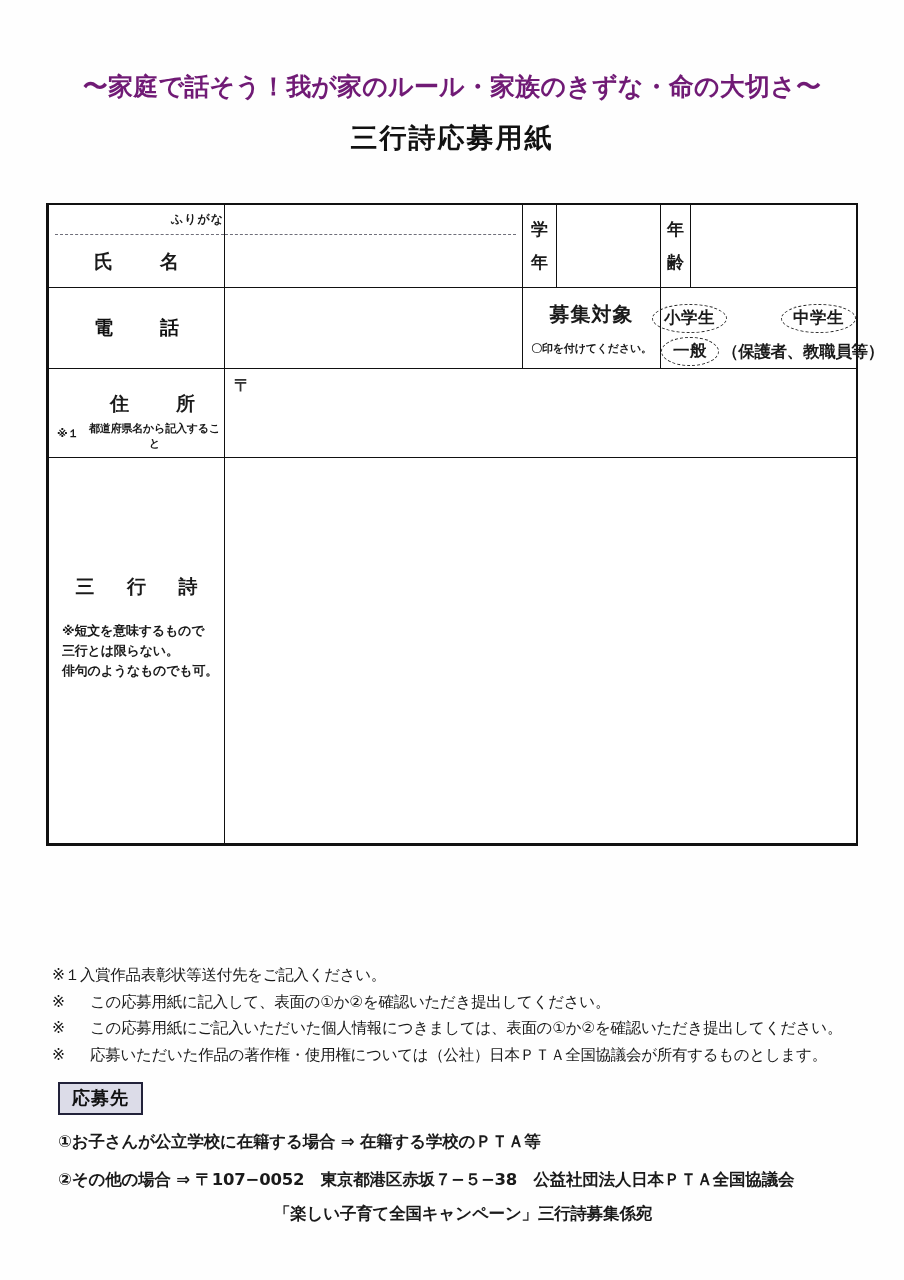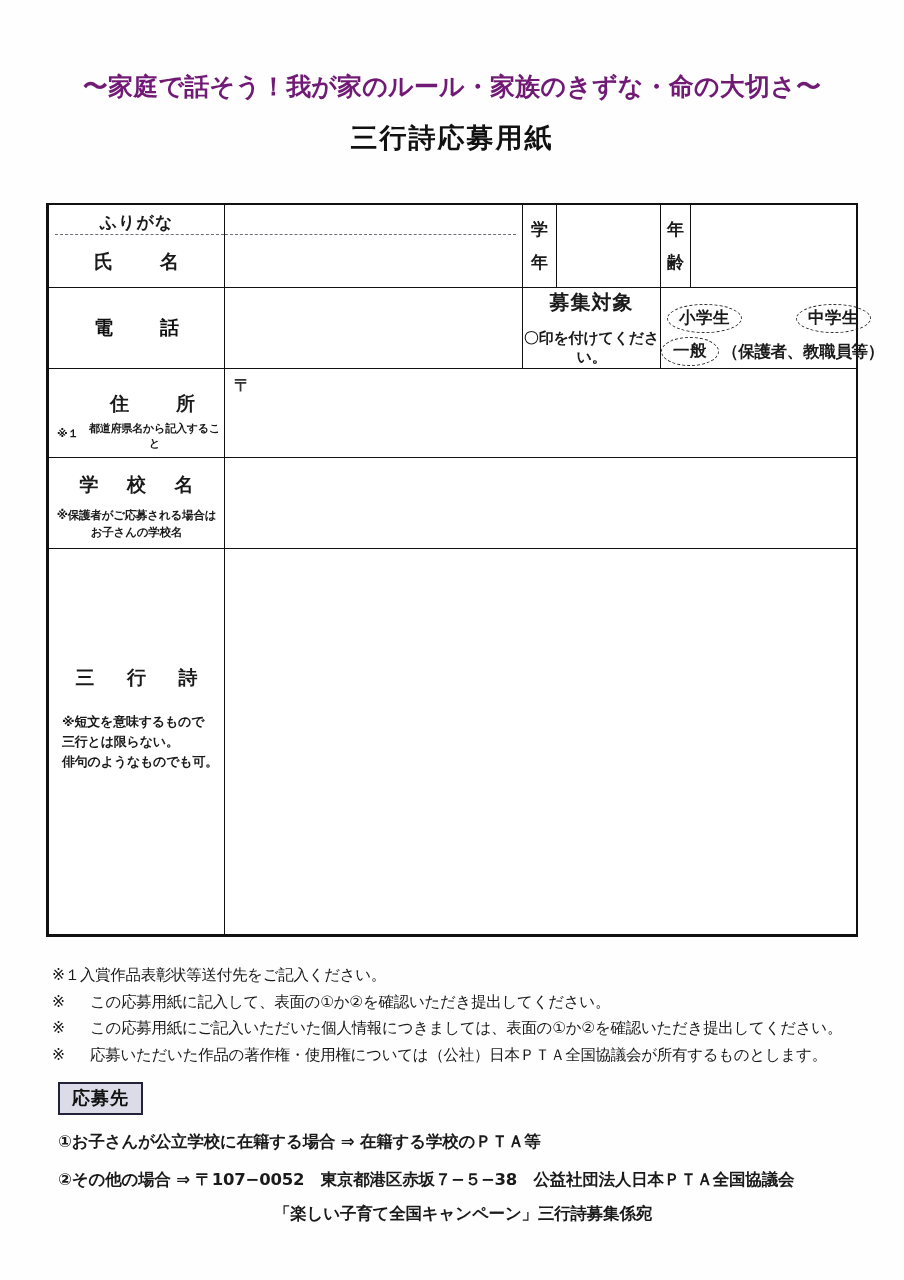--- a/index.html
+++ b/index.html
@@ -84,22 +84,22 @@
   
   .cell-name-label {
     position: relative;
     height: 82px;
   }
   .furigana {
     position: absolute;
     top: 6px;
     left: 0;
     width: 100%;
-    text-align: center;
-    font-size: 17px;
+    text-align: right;
+    font-size: 12px;
     font-weight: 700;
     letter-spacing: 1px;
   }
   .dash-line {
     position: absolute;
     top: 29px;
     left: 6px;
     right: 0;
     border-top: 1.6px dashed #6f6f7a;
   }
@@ -145,34 +145,34 @@
   .cell-target-label {
     text-align: center;
     padding: 4px 2px;
   }
   .target-title {
     font-size: 20px;
     font-weight: 700;
     letter-spacing: 1px;
   }
   .target-note {
-    font-size: 15px;
+    font-size: 11px;
     font-weight: 700;
     margin-top: 13px;
     letter-spacing: -0.2px;
   }
   .cell-target-options {
     padding: 5px 6px 5px 8px;
   }
   .opt-row {
     display: flex;
     align-items: center;
     height: 33px;
   }
-  .opt-row.row1 { justify-content: flex-start; gap: 54px; padding-left: 6px; margin-top: 14px;}
+  .opt-row.row1 { justify-content: flex-end; gap: 54px; padding-left: 6px; margin-top: 14px;}
   .opt-row.row2 { justify-content: flex-start; }
   .oval {
     display: inline-flex;
     align-items: center;
     justify-content: center;
     border: 1.8px dashed #2a2a2a;
     border-radius: 50%;
     padding: 2px 11px 3px;
     font-size: 16.5px;
     font-weight: 700;
@@ -417,32 +417,20 @@
           <div class="addr-title">住　所</div>
           <div class="addr-mark">※１</div>
           <div class="addr-note">都道府県名から記入すること</div>
         </td>
         <td class="cell-addr-input" colspan="5">
           <span class="postal-mark">〒</span>
           <span></span>
         </td>
       </tr>
 
-      <tr>
-        <td class="cell-school-label">
-          <div class="school-title">学 校 名</div>
-          <div class="school-note">
-            <div>※保護者がご応募される場合は</div>
-            <div>お子さんの学校名</div>
-          </div>
-        </td>
-        <td colspan="5">
-          <span></span>
-        </td>
-      </tr>
 
       <tr>
         <td class="cell-poem-label">
           <div class="poem-title">三 行 詩</div>
           <div class="poem-note">
             <div>※短文を意味するもので</div>
             <div>三行とは限らない。</div>
             <div>俳句のようなものでも可。</div>
           </div>
         </td>

